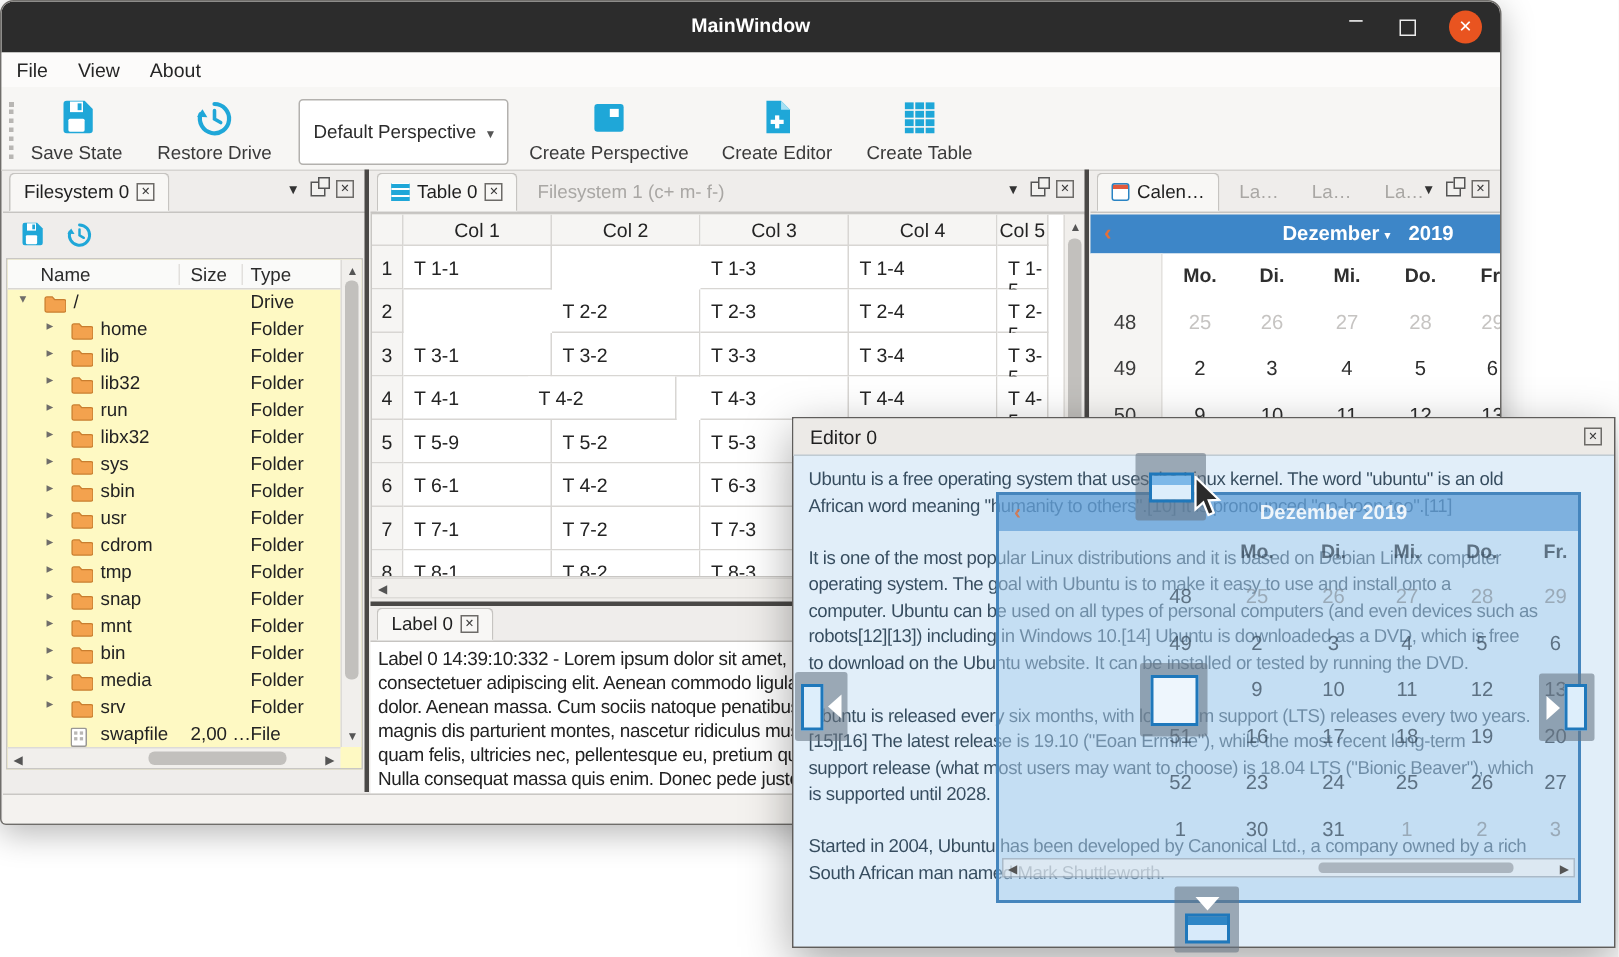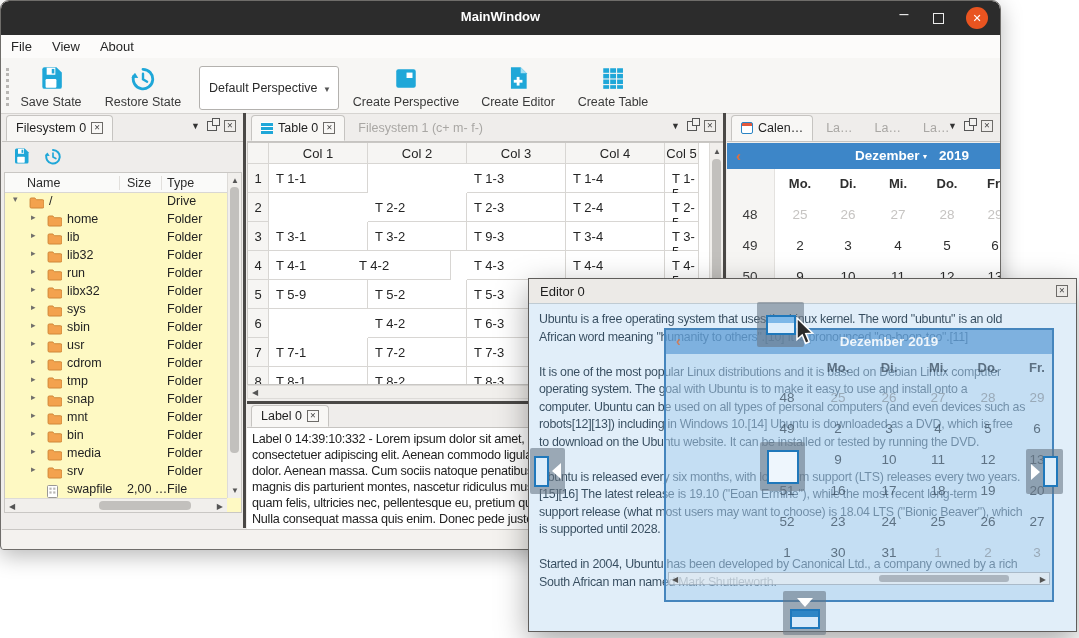--- a/index.html
+++ b/index.html
@@ -156,21 +156,21 @@
               <rect x="7" y="13" width="10" height="8" rx="1" fill="#fff"></rect>
             </svg></span>
         <span class="lbl">Save State</span>
       </div>
       <div class="tbtn" style="left:94px;width:96px">
         <span><svg width="26" height="26" viewBox="0 0 24 24">
               <path d="M12 4 a9 9 0 1 1 -8.6 6.3" fill="none" stroke="#1fa7d8" stroke-width="2.6" stroke-linecap="round"></path>
               <path d="M1.2 11.8 l3.4-4.6 3 4.9 z" fill="#1fa7d8"></path>
               <path d="M12 8 v5.2 l3.8 2.2" fill="none" stroke="#1fa7d8" stroke-width="2.2" stroke-linecap="round"></path>
             </svg></span>
-        <span class="lbl">Restore State</span>
+        <span class="lbl">Restore Drive</span>
       </div>
       <div class="combo">
         <span class="val">Default Perspective</span>
         <span class="arr">▼</span>
       </div>
       <div class="tbtn" style="left:470px;width:94px">
         <span><svg width="26" height="26" viewBox="0 0 24 24">
               <path d="M5.5 2 h9 l5.5 5.5 v14.5 h-14.5 z" fill="#1fa7d8"></path>
               <path d="M14.5 2 l5.5 5.5 h-5.5 z" fill="#a5e0f4"></path>
               <rect x="10.8" y="11" width="2.6" height="8" fill="#fff"></rect>
@@ -473,36 +473,37 @@
           <div class="tcell tdata" style="left: 318px; top: 21px; width: 99px; height: 29px;">T 1-4</div>
           <div class="tcell tdata" style="left: 417px; top: 21px; width: 34px; height: 29px;">T 1-5</div>
           <div class="tcell trownum" style="left: 0px; top: 50px; width: 21px; height: 29px;">2</div>
           <div class="tcell tdata" style="left: 120px; top: 50px; width: 99px; height: 29px;">T 2-2</div>
           <div class="tcell tdata" style="left: 219px; top: 50px; width: 99px; height: 29px;">T 2-3</div>
           <div class="tcell tdata" style="left: 318px; top: 50px; width: 99px; height: 29px;">T 2-4</div>
           <div class="tcell tdata" style="left: 417px; top: 50px; width: 34px; height: 29px;">T 2-5</div>
           <div class="tcell trownum" style="left: 0px; top: 79px; width: 21px; height: 29px;">3</div>
           <div class="tcell tdata" style="left: 21px; top: 79px; width: 99px; height: 29px;">T 3-1</div>
           <div class="tcell tdata" style="left: 120px; top: 79px; width: 99px; height: 29px;">T 3-2</div>
-          <div class="tcell tdata" style="left: 219px; top: 79px; width: 99px; height: 29px;">T 9-3</div>
+          <div class="tcell tdata" style="left: 219px; top: 79px; width: 99px; height: 29px;">T 3-3</div>
           <div class="tcell tdata" style="left: 318px; top: 79px; width: 99px; height: 29px;">T 3-4</div>
           <div class="tcell tdata" style="left: 417px; top: 79px; width: 34px; height: 29px;">T 3-5</div>
           <div class="tcell trownum" style="left: 0px; top: 108px; width: 21px; height: 29px;">4</div>
           <div class="tcell tdata" style="left: 21px; top: 108px; width: 99px; height: 29px;">T 4-1</div>
           <div class="tcell tdata" style="left: 104px; top: 108px; width: 99px; height: 29px;">T 4-2</div>
           <div class="tcell tdata" style="left: 219px; top: 108px; width: 99px; height: 29px;">T 4-3</div>
           <div class="tcell tdata" style="left: 318px; top: 108px; width: 99px; height: 29px;">T 4-4</div>
           <div class="tcell tdata" style="left: 417px; top: 108px; width: 34px; height: 29px;">T 4-5</div>
           <div class="tcell trownum" style="left: 0px; top: 137px; width: 21px; height: 29px;">5</div>
           <div class="tcell tdata" style="left: 21px; top: 137px; width: 99px; height: 29px;">T 5-9</div>
           <div class="tcell tdata" style="left: 120px; top: 137px; width: 99px; height: 29px;">T 5-2</div>
           <div class="tcell tdata" style="left: 219px; top: 137px; width: 99px; height: 29px;">T 5-3</div>
           <div class="tcell tdata" style="left: 318px; top: 137px; width: 99px; height: 29px;">T 5-4</div>
           <div class="tcell tdata" style="left: 417px; top: 137px; width: 34px; height: 29px;">T 5-5</div>
           <div class="tcell trownum" style="left: 0px; top: 166px; width: 21px; height: 29px;">6</div>
+          <div class="tcell tdata" style="left: 21px; top: 166px; width: 99px; height: 29px;">T 6-1</div>
           <div class="tcell tdata" style="left: 120px; top: 166px; width: 99px; height: 29px;">T 4-2</div>
           <div class="tcell tdata" style="left: 219px; top: 166px; width: 99px; height: 29px;">T 6-3</div>
           <div class="tcell tdata" style="left: 318px; top: 166px; width: 99px; height: 29px;">T 6-4</div>
           <div class="tcell tdata" style="left: 417px; top: 166px; width: 34px; height: 29px;">T 6-5</div>
           <div class="tcell trownum" style="left: 0px; top: 195px; width: 21px; height: 29px;">7</div>
           <div class="tcell tdata" style="left: 21px; top: 195px; width: 99px; height: 29px;">T 7-1</div>
           <div class="tcell tdata" style="left: 120px; top: 195px; width: 99px; height: 29px;">T 7-2</div>
           <div class="tcell tdata" style="left: 219px; top: 195px; width: 99px; height: 29px;">T 7-3</div>
           <div class="tcell tdata" style="left: 318px; top: 195px; width: 99px; height: 29px;">T 7-4</div>
           <div class="tcell tdata" style="left: 417px; top: 195px; width: 34px; height: 29px;">T 7-5</div>

